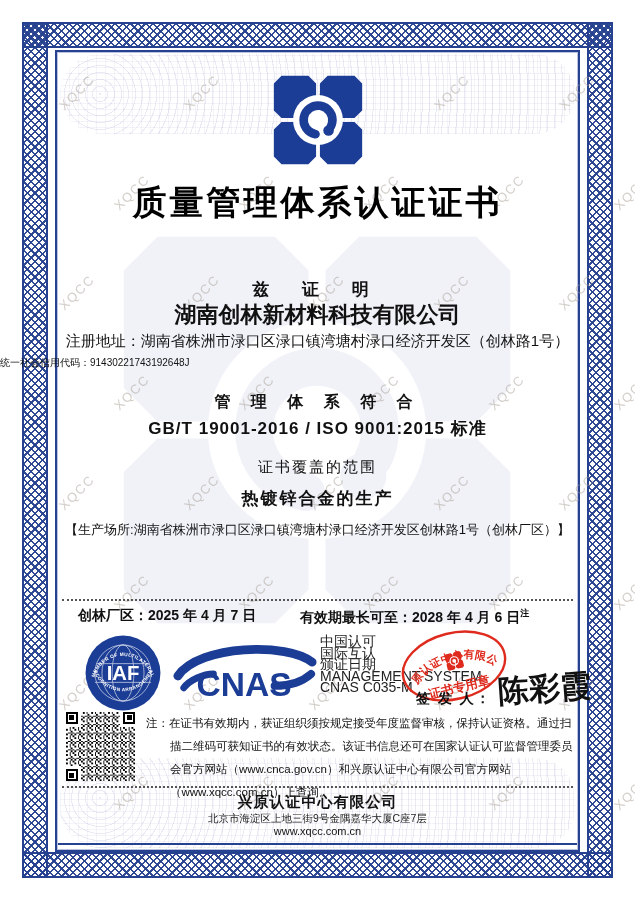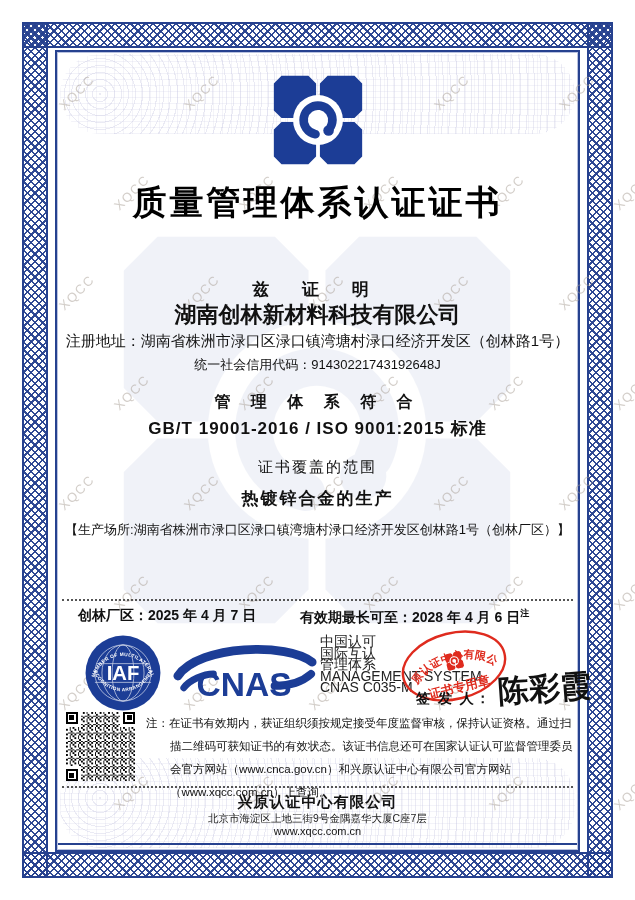--- a/index.html
+++ b/index.html
@@ -37,21 +37,21 @@
       transform:rotate(-45deg);pointer-events:none;user-select:none;}
   .big-emblem{position:absolute;left:107px;top:220px;width:420px;height:420px;opacity:.06;pointer-events:none;}
   
   .logo{position:absolute;left:270px;top:72px;width:96px;height:96px;}
   .title{position:absolute;left:0;right:0;top:180px;text-align:center;
          font-size:34px;font-weight:bold;letter-spacing:3px;color:#000;}
   .regline{position:absolute;right:70px;top:241px;font-size:15px;font-weight:bold;}
   .certify{position:absolute;left:0;right:0;top:278px;text-align:center;font-size:17px;letter-spacing:14px;font-weight:bold;}
   .company{position:absolute;left:0;right:0;top:300px;text-align:center;font-size:22px;font-weight:bold;}
   .addr{position:absolute;left:0;right:0;top:332px;text-align:center;font-size:15px;}
-  .credit{position:absolute;left:0;right:0;top:356px;text-align:center;font-size:13px;}
+  .credit{position:absolute;left:0;right:0;top:356px;font-size:10px;}
   .conform{position:absolute;left:0;right:0;top:392px;text-align:center;font-size:16px;letter-spacing:8px;font-weight:bold;}
   .standard{position:absolute;left:0;right:0;top:417px;text-align:center;font-size:17px;font-weight:bold;letter-spacing:1px;}
   .scope-label{position:absolute;left:0;right:0;top:458px;text-align:center;font-size:15px;letter-spacing:2px;}
   .scope{position:absolute;left:0;right:0;top:487px;text-align:center;font-size:17px;font-weight:bold;letter-spacing:2px;}
   .site{position:absolute;left:60px;right:60px;top:521px;text-align:center;font-size:13px;font-weight:normal;}
   .dots{position:absolute;left:62px;right:62px;border-top:2px dotted #555;}
   .d1{top:599px;} .d2{top:786px;}
   .dates{position:absolute;left:78px;right:62px;top:607px;font-size:14px;font-weight:bold;}
   .dates .expiry{position:absolute;left:222px;top:0;}
   .dates sup{font-size:9px;}
@@ -203,21 +203,21 @@
       <path d="M8,36 C30,4 120,2 144,22" stroke-width="9"></path>
       <path d="M14,48 C20,40 34,34 44,34" stroke-width="7"></path>
       <path d="M106,46 C120,46 134,42 143,34" stroke-width="8"></path>
     </g>
     <text x="75" y="56" text-anchor="middle" font-size="34" font-weight="bold" fill="#1c3d96" font-family="Liberation Sans, sans-serif">CNAS</text>
   </svg>
 
   <div class="cnas-desc">
     <div>中国认可</div>
     <div>国际互认</div>
-    <div>管理体系</div>
+    <div>颁证日期</div>
     <div>MANAGEMENT SYSTEM</div>
     <div>CNAS C035-M</div>
   </div>
 
   <svg class="seal" viewBox="0 0 112 76">
     <defs>
       <path id="sealArc" d="M14,50 A46,30 0 0 1 98,50" fill="none"></path>
     </defs>
     <g transform="rotate(-14 56 38)">
       <ellipse cx="56" cy="38" rx="52" ry="33" fill="none" stroke="#df2b1e" stroke-width="2.4"></ellipse>

